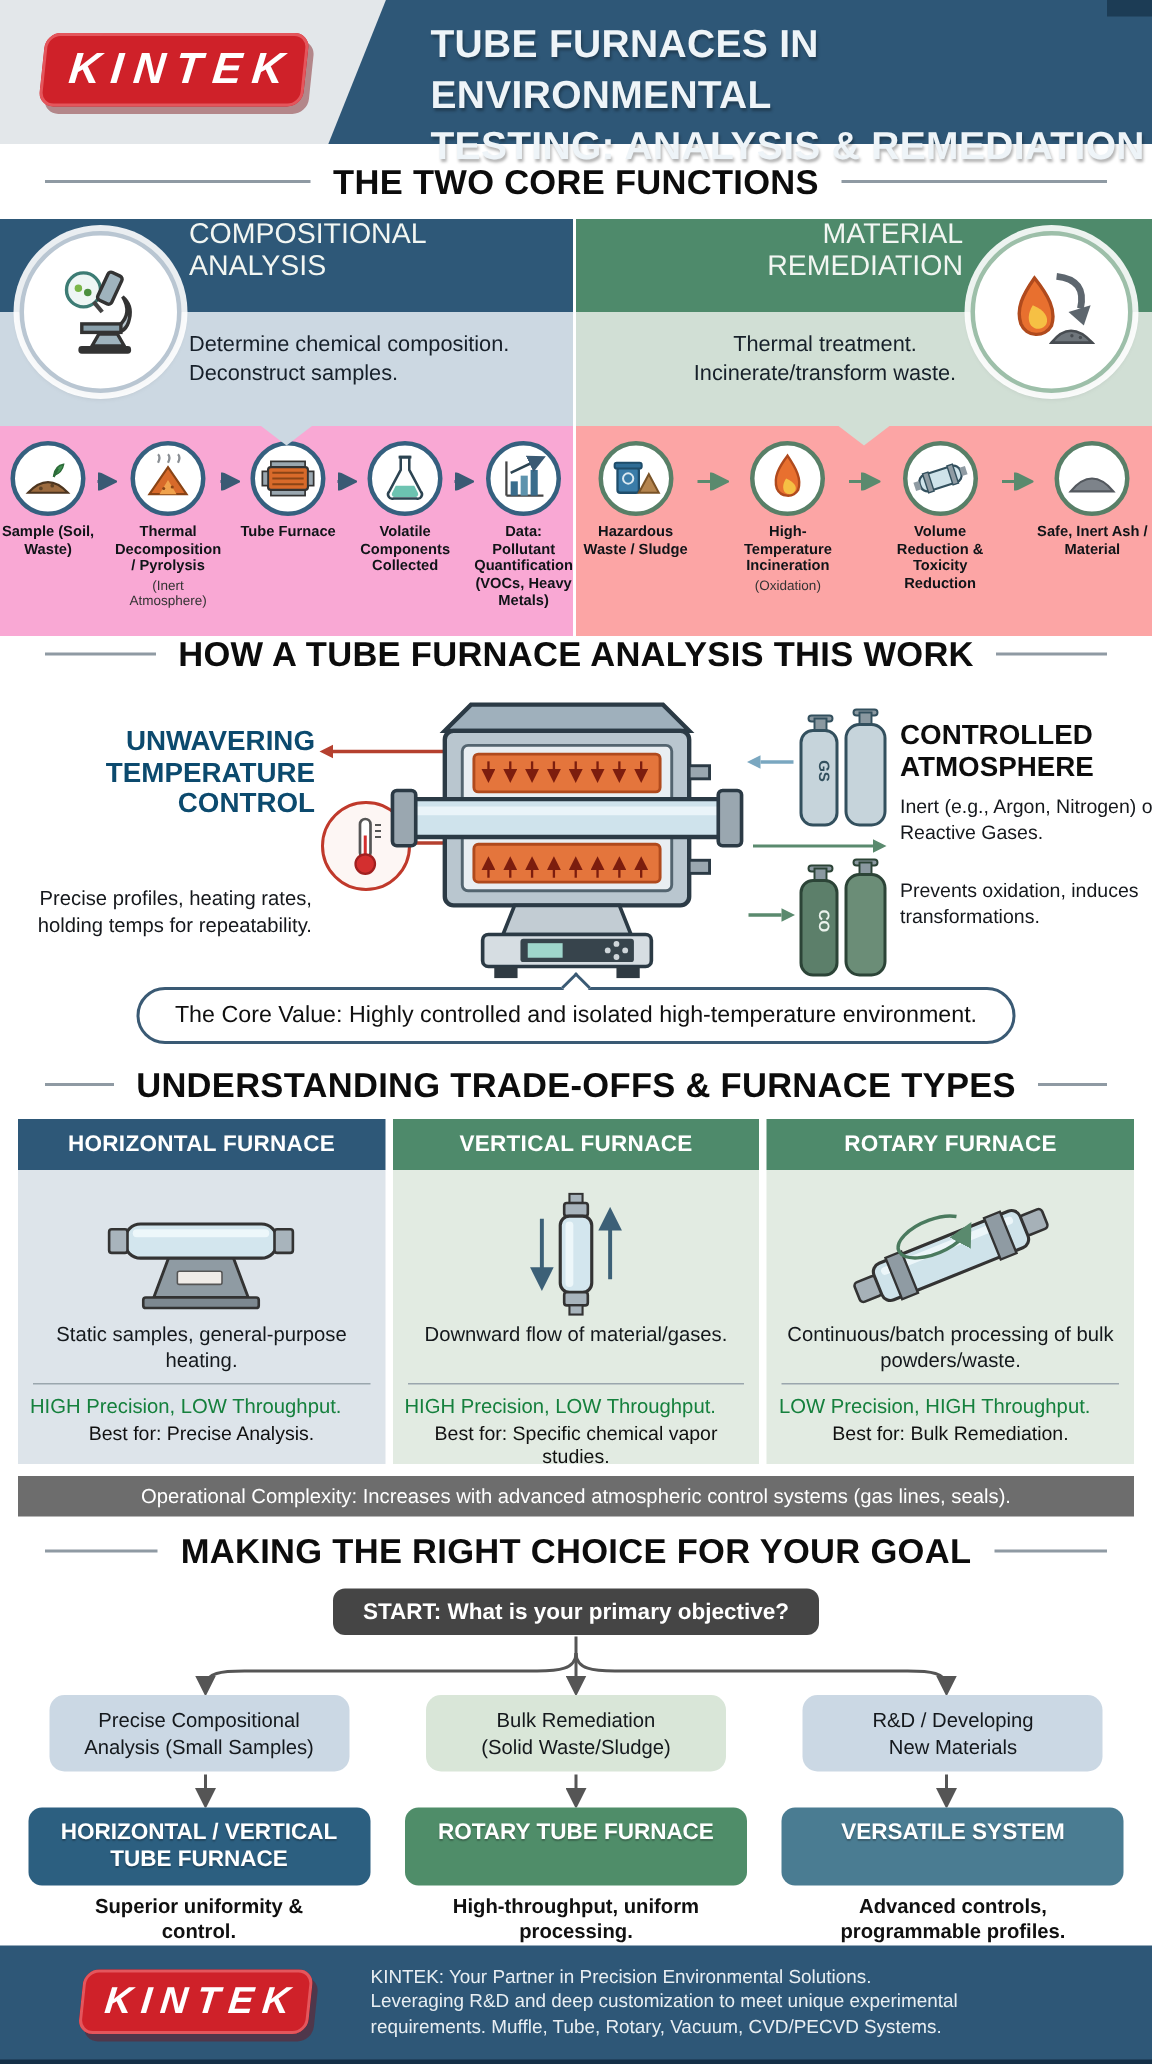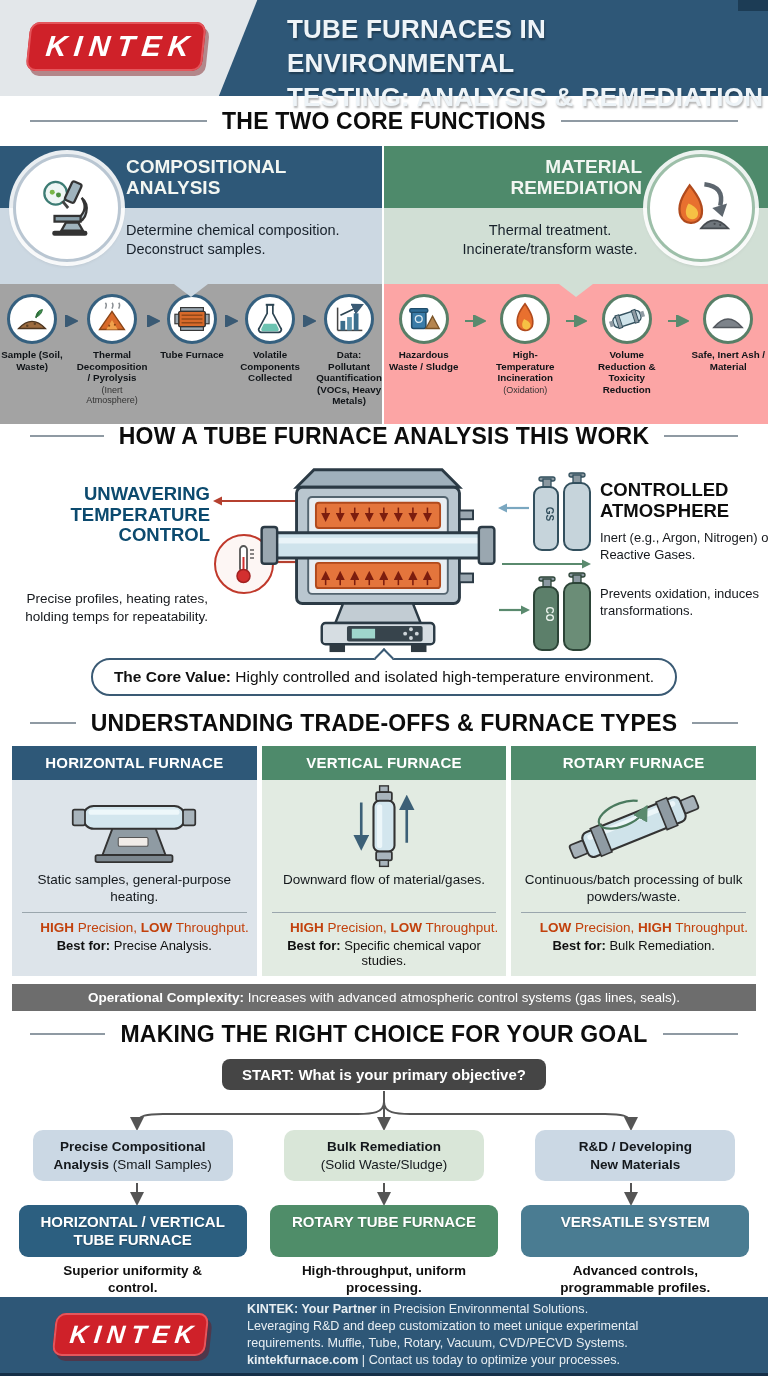--- a/index.html
+++ b/index.html
@@ -1,18 +1,18 @@
 <!DOCTYPE html>
 <html><head>
 <meta charset="utf-8">
 <style>
   html,body{margin:0;padding:0}
   body{width:768px;height:1376px;font-family:"Liberation Sans",sans-serif;background:#fff;color:#111;overflow:hidden}
   .page{width:768px;height:1376px;display:flex;flex-direction:column;position:relative}
-  .b{font-weight:700}
+  .b{font-weight:400}
 
   
   .hdr{position:relative;height:96px;background:#e3e7ea;flex:none}
   .hdr-blue{position:absolute;inset:0;background:#2e5777;clip-path:polygon(33.5% 0,100% 0,100% 100%,28.5% 100%)}
   .hdr-corner{position:absolute;top:0;right:0;width:30px;height:11px;background:#1c3c55}
   .logo-box{display:inline-block;background:#cf2129;color:#fff;font-style:italic;font-weight:700;font-size:29px;letter-spacing:7px;line-height:1;padding:10px 8px 10px 18px;border-radius:10px;transform:skewX(-6deg);box-shadow:4px 5px 0 rgba(120,18,22,.45), inset 0 0 0 2px #e4565c}
   .hdr .logo-wrap{position:absolute;left:28px;top:22px}
   .hdr-title{position:absolute;left:287px;top:13px;color:#eef4f8;font-weight:700;font-size:26px;line-height:1.3;letter-spacing:.2px;text-shadow:1px 2px 2px rgba(0,0,0,.3)}
 
   
@@ -20,37 +20,37 @@
   .sec-title .ln{flex:1;height:2px;background:#8f9aa3}
   .sec-title .tx{font-size:23px;font-weight:700;color:#0c0c0c;white-space:nowrap;letter-spacing:.2px}
 
   
   .panels{display:flex;height:268px;flex:none}
   .panel{width:384px;position:relative;box-sizing:border-box}
   .panel.analysis{border-right:2px solid #fff}
   .band{height:62px;position:relative}
   .analysis .band{background:#2e5878}
   .remed .band{background:#4e8a6b}
-  .band .ttl{color:#f2f6f2;font-weight:700;font-size:19px;line-height:1.12;padding-top:10px}
+  .band .ttl{color:#f2f6f2;font-weight:400;font-size:19px;line-height:1.12;}
   .analysis .ttl{margin-left:126px;width:200px}
   .remed .ttl{margin-left:auto;margin-right:126px;width:160px;text-align:right}
   .desc-band{height:76px;position:relative}
   .analysis .desc-band{background:#ccd8e2}
   .remed .desc-band{background:#d1dfd5}
   .chev{position:absolute;top:100%;left:50%;margin-left:-17px;width:0;height:0;border-left:17px solid transparent;border-right:17px solid transparent;z-index:2}
   .analysis .chev{border-top:13px solid #ccd8e2}
   .remed .chev{border-top:13px solid #d1dfd5}
   .dtx{font-size:14.5px;line-height:1.3;color:#17202a;padding-top:13px}
   .analysis .dtx{margin-left:126px;width:230px}
   .remed .dtx{margin-left:auto;margin-right:118px;width:200px;text-align:center}
   .big-circ{position:absolute;top:8px;width:102px;height:102px;border-radius:50%;background:#fff;z-index:3;display:flex;align-items:center;justify-content:center;box-shadow:0 0 0 4px rgba(255,255,255,.9),0 2px 5px rgba(0,0,0,.25)}
   .analysis .big-circ{left:13px;border:3px solid #b9c6d2}
   .remed .big-circ{right:13px;border:3px solid #9dbfa9}
   .flow{height:130px;display:flex;justify-content:center;padding-top:10px}
-  .analysis .flow{background:#a3a3a3}
+  .analysis .flow{background:#f9a8d4}
   .remed .flow{background:#fca5a5}
   .step{display:flex;flex-direction:column;align-items:center}
   .analysis .step{width:68px}
   .remed .step{width:80px}
   .circ{width:50px;height:50px;border-radius:50%;background:#fff;display:flex;align-items:center;justify-content:center;box-sizing:border-box}
   .analysis .circ{border:3px solid #35607f}
   .remed .circ{border:3px solid #587f67}
   .lbl{margin-top:5px;font-size:9.8px;font-weight:700;text-align:center;line-height:1.18;color:#101418}
   .sub{font-size:9px;font-weight:400;color:#333;text-align:center;line-height:1.15;margin-top:1px}
   .fa{margin-top:21px;flex:none}
@@ -66,27 +66,27 @@
   .s2-rdesc2{left:600px;top:128px;width:175px;font-size:13px;line-height:1.3;color:#15181c}
   .cv-wrap{position:relative;margin:0 auto;width:586px;flex:none;height:42px}
   .cv{position:relative;border:2.5px solid #3a5a74;background:#fff;border-radius:24px;text-align:center;font-size:15.5px;padding:8px 12px;color:#101010;box-sizing:border-box}
   .cv-pt{position:absolute;top:-7px;left:50%;margin-left:-7px;width:12px;height:12px;background:#fff;border-left:2.5px solid #3a5a74;border-top:2.5px solid #3a5a74;transform:rotate(45deg)}
 
   
   .ttable{display:grid;grid-template-columns:1fr 1fr 1fr;gap:5px;margin:0 12px;flex:none}
   .thead{height:34px;line-height:34px;text-align:center;color:#fff;font-weight:700;font-size:15px;letter-spacing:.2px}
   .tcol:nth-child(1) .thead{background:#2e5878}
   .tcol:nth-child(2) .thead,.tcol:nth-child(3) .thead{background:#4e8a6b}
-  .tbody{height:196px;padding:2px 8px;box-sizing:border-box}
+  .tbody{height:196px;padding:12px 8px;box-sizing:border-box}
   .tcol:nth-child(1) .tbody{background:#dde4ea}
   .tcol:nth-child(2) .tbody,.tcol:nth-child(3) .tbody{background:#e2ebe2}
   .ticon{height:90px;display:flex;align-items:center;justify-content:center}
   .tdesc{font-size:13.5px;text-align:center;line-height:1.25;min-height:35px;color:#14181c}
   .tdiv{height:1px;background:#9aa6ad;margin:5px 2px 7px}
-  .tmetric{font-size:13.5px;text-align:right;color:#c2410c}
+  .tmetric{font-size:13.5px;text-align:left;color:#15803d}
   .tbest{font-size:13px;text-align:center;margin-top:3px;color:#101010}
   .complex{margin:8px 12px 0;background:#6d6d6d;color:#fff;font-size:13.5px;text-align:center;padding:6px 4px;flex:none}
 
   
   .start-box{width:fit-content;margin:2px auto 0;background:#454545;color:#fff;font-weight:700;font-size:15px;padding:7px 20px;border-radius:8px;flex:none}
   .branch-svg{display:block;flex:none}
   .opts,.results,.rdescs{display:grid;grid-template-columns:1fr 1fr 1fr;padding:0 14px;column-gap:14px;flex:none}
   .opt{border-radius:10px;text-align:center;font-size:13.5px;line-height:1.3;padding:8px 8px;max-width:200px;margin:0 auto;white-space:pre-line;align-self:start;width:100%;box-sizing:border-box;color:#14181c}
   .opt-blue{background:#cbd8e4}
   .opt-green{background:#d9e6d8}
@@ -560,17 +560,16 @@
     <div class="rdesc">Superior uniformity &amp; control.</div>
     <div class="rdesc">High-throughput, uniform processing.</div>
     <div class="rdesc">Advanced controls, programmable profiles.</div>
   </div>
 
   <div class="footer">
     <span class="logo-box">KINTEK</span>
     <div class="ftext">
       <div><span class="b">KINTEK: Your Partner</span><span> in Precision Environmental Solutions.</span></div>
       <div style="max-width:452px">Leveraging R&amp;D and deep customization to meet unique experimental requirements. Muffle, Tube, Rotary, Vacuum, CVD/PECVD Systems.</div>
-      <div><span class="b">kintekfurnace.com</span><span> | Contact us today to optimize your processes.</span></div>
     </div>
   </div>
 
 </div>
 
 </body></html>

